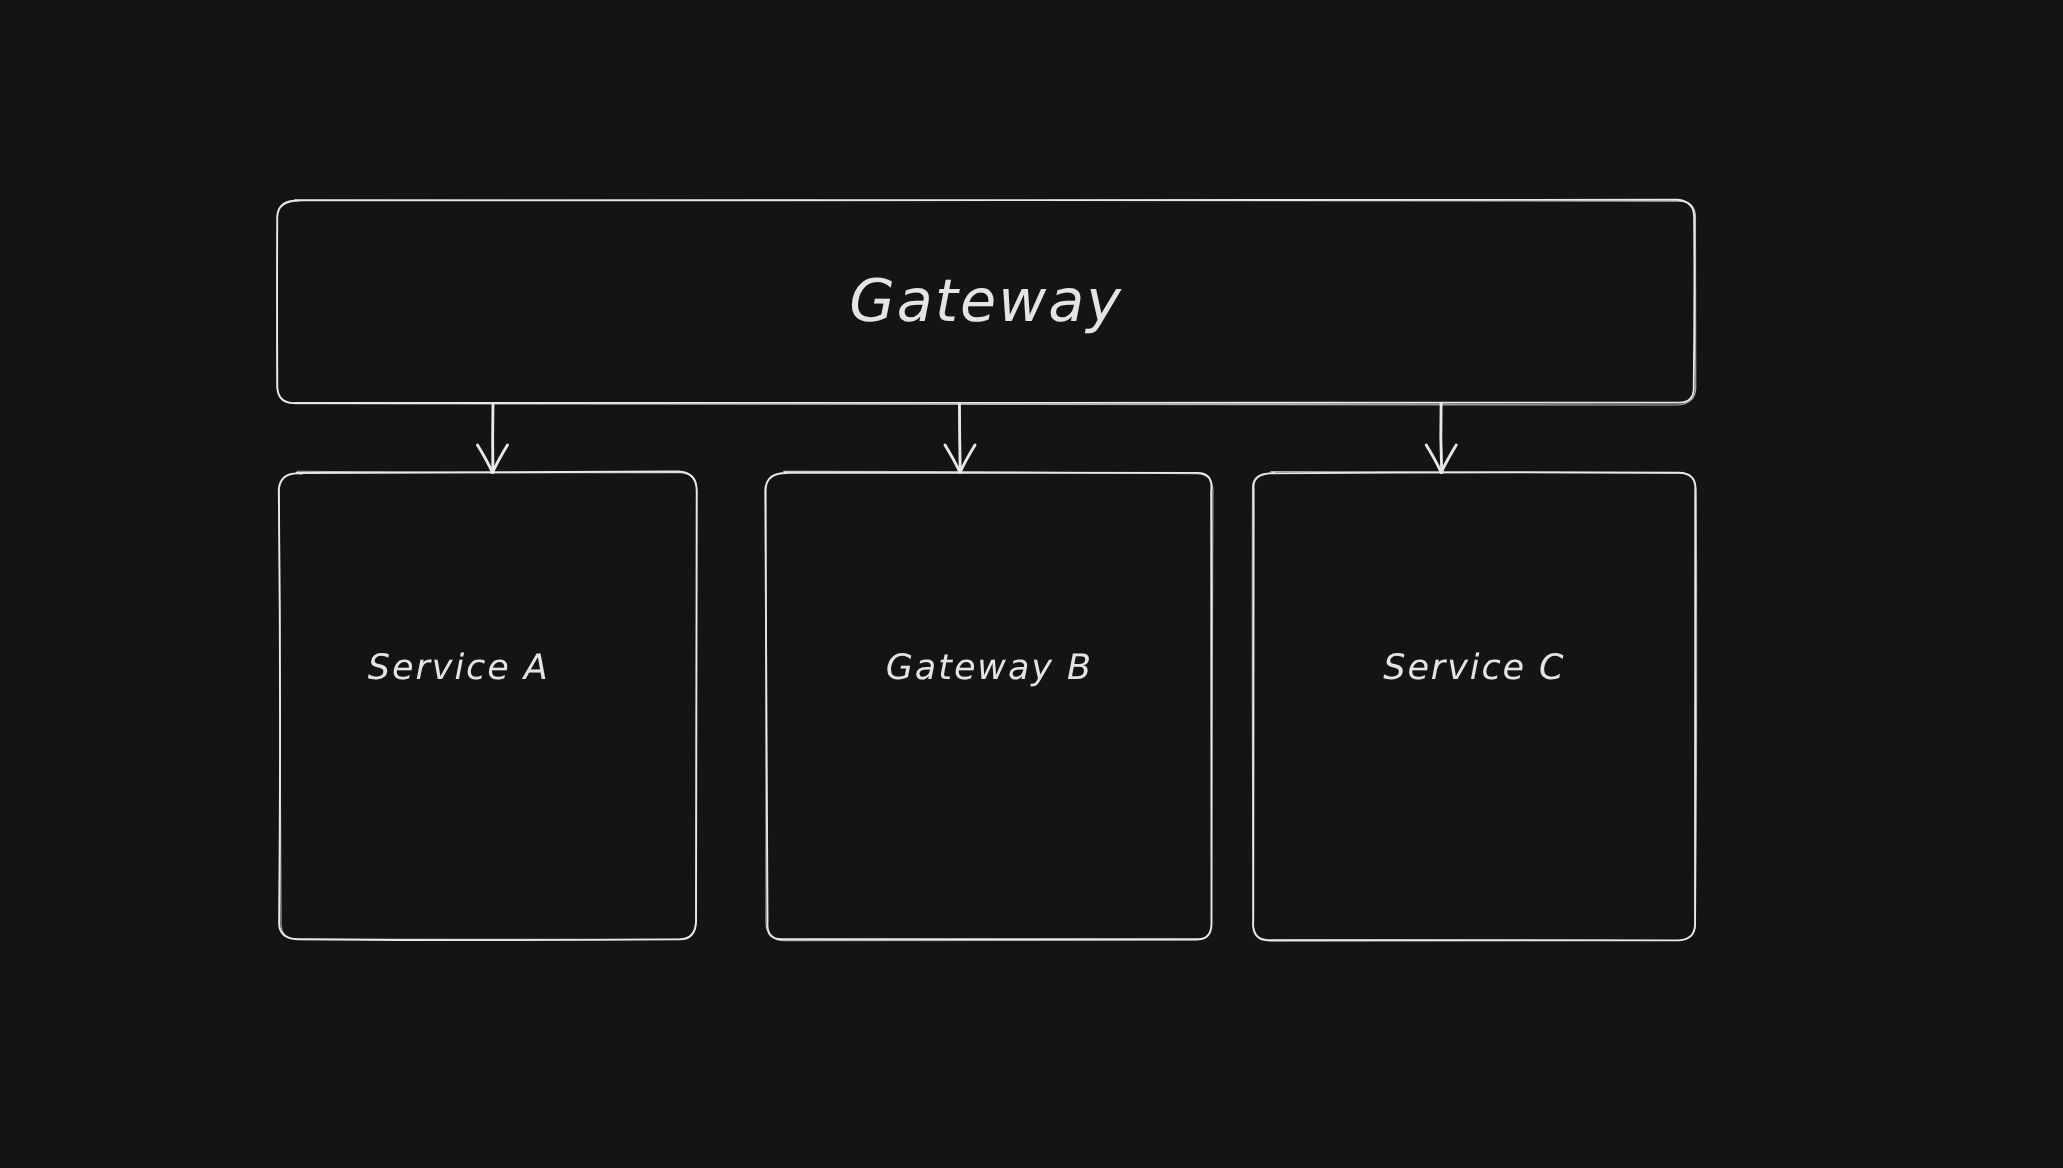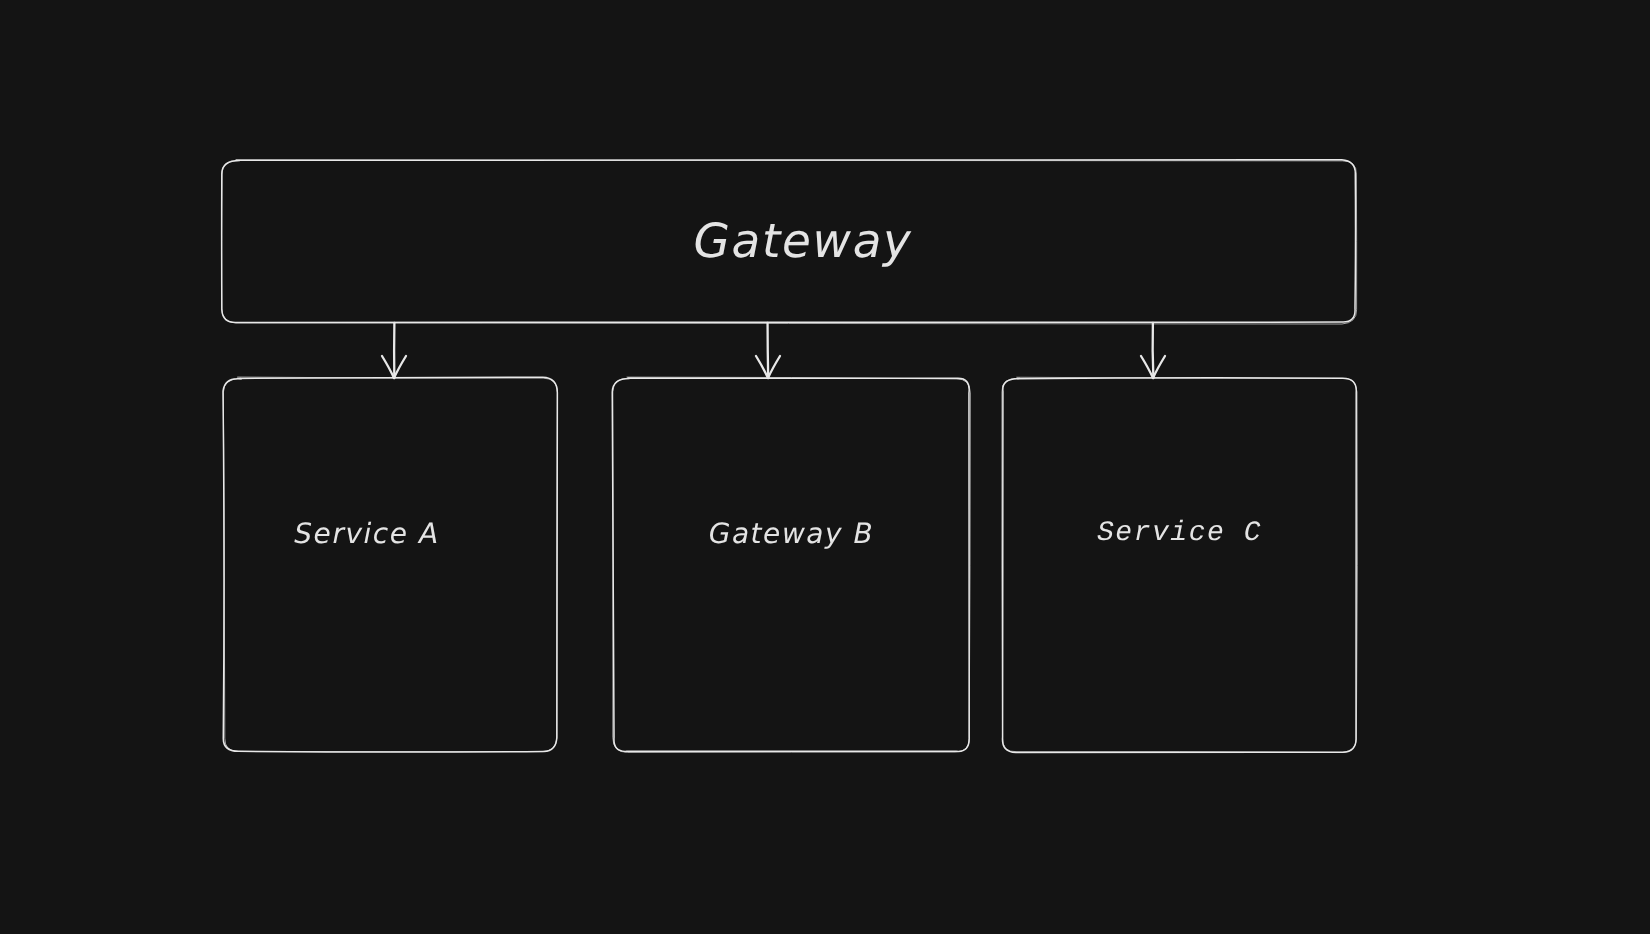--- a/index.html
+++ b/index.html
@@ -94,21 +94,21 @@
           <path d="M 780 356 Q 772.2 368.76 768 378"></path>
         </g>
         <g>
           <path d="M 1152.886841457896 323 Q 1152.1914786968846 350.5 1153.3904745383188 378"></path>
           <path d="M 1141 356 Q 1148.8 368.76 1153 378"></path>
           <path d="M 1165 356 Q 1157.2 368.76 1153 378"></path>
         </g>
       </g>
   </svg>
 
-  <div class="node-label gateway-label" style="left: 236px; top: 160px; width: 1134px; height: 163px;">Gateway</div>
+  <div class="node-label gateway-label" style="left: 222px; top: 160px; width: 1134px; height: 163px;">Gateway</div>
 
   <div class="node-label service-label" style="left: 224px; top: 503px; width: 286px; height: 60px;">Service A</div>
 
   <div class="node-label service-label" style="left: 613px; top: 503px; width: 357px; height: 60px;">Gateway B</div>
 
-  <div class="node-label service-label" style="left: 1002px; top: 503px; width: 355px; height: 60px; font-family: Liberation Mono, monospace;">Service C</div>
+  <div class="node-label service-label" style="left: 1002px; top: 503px; width: 355px; height: 60px;">Service C</div>
 
 </div>
 
 </body></html>

